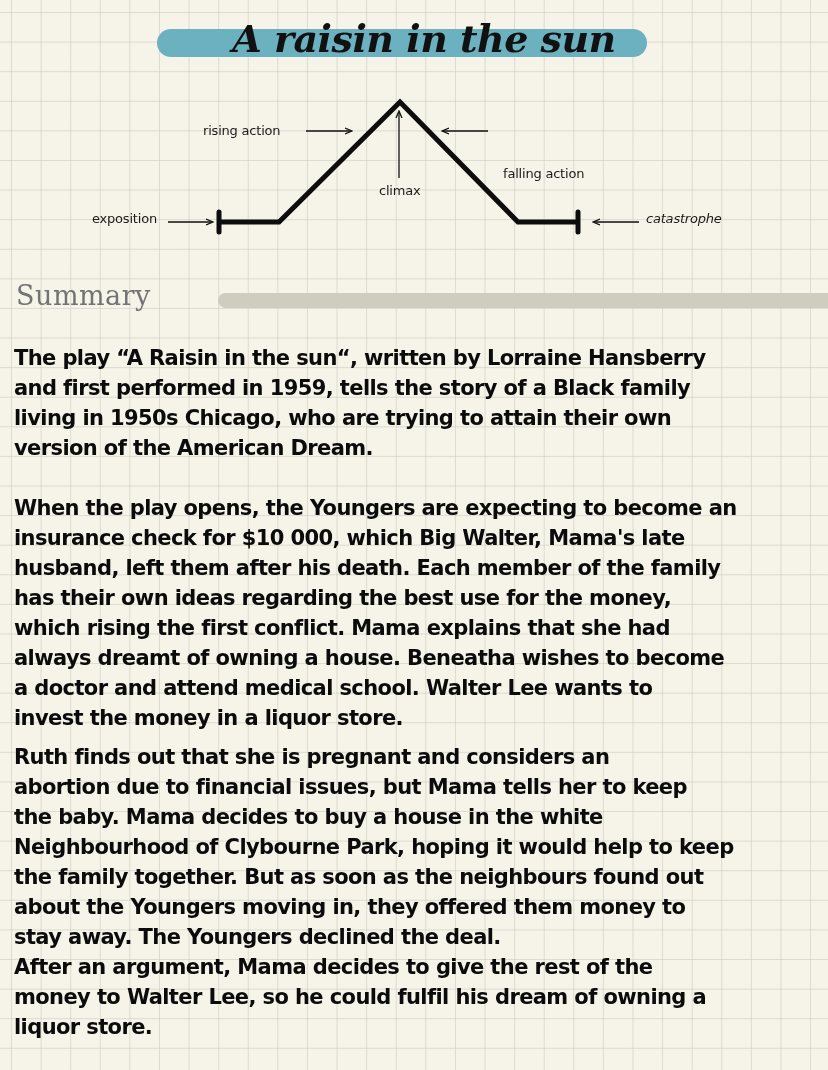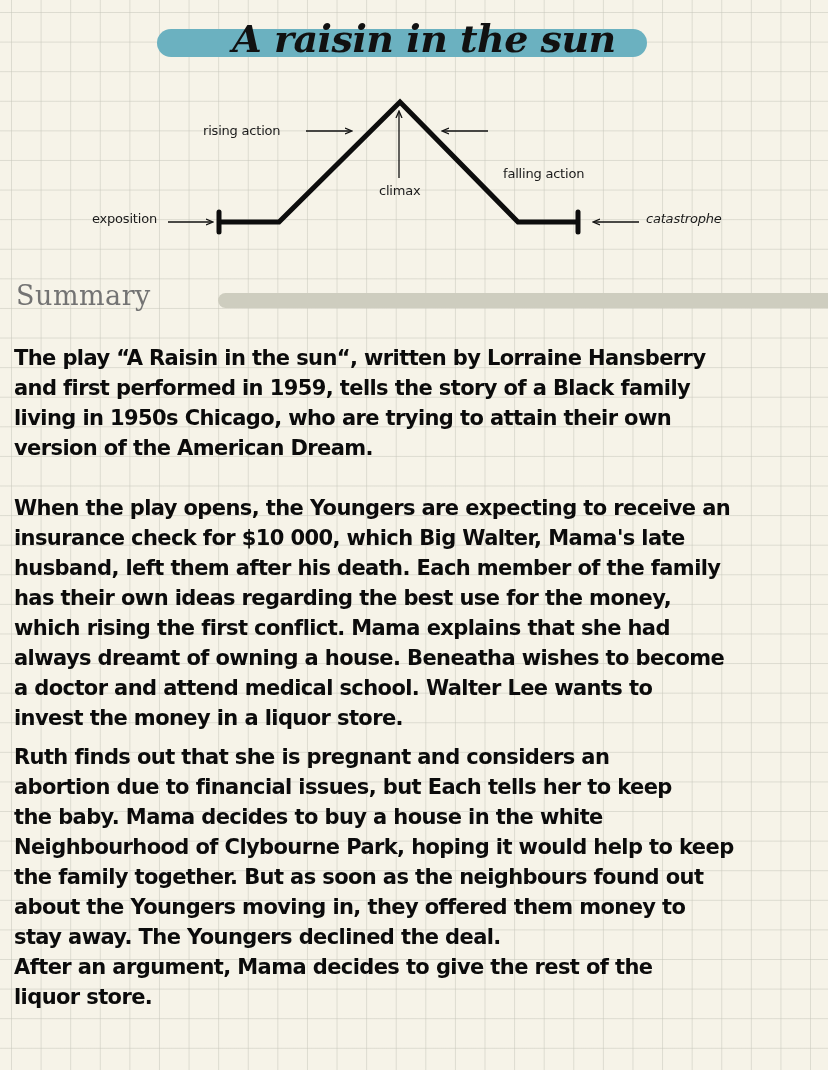--- a/index.html
+++ b/index.html
@@ -115,33 +115,34 @@
 <div class="summary-bar"></div>
 
 <div class="body-text" style="top:343px;">
   <span class="line"> The play “A Raisin in the sun“, written by Lorraine Hansberry</span>
   <span class="line">and first performed in 1959, tells the story of a Black family</span>
   <span class="line">living in 1950s Chicago, who are trying to attain their own</span>
   <span class="line">version of the American Dream.</span>
 </div>
 
 <div class="body-text" style="top:493px;">
-  <span class="line">When the play opens, the Youngers are expecting to receive an</span>
+  <span class="line">When the play opens, the Youngers are expecting to become an</span>
   <span class="line">insurance check for $10 000, which Big Walter, Mama's late</span>
   <span class="line">husband, left them after his death. Each member of the family</span>
   <span class="line">has their own ideas regarding the best use for the money,</span>
   <span class="line">which rising the first conflict. Mama explains that she had</span>
   <span class="line">always dreamt of owning a house. Beneatha wishes to become</span>
   <span class="line">a doctor and attend medical school. Walter Lee wants to</span>
   <span class="line">invest the money in a liquor store.</span>
 </div>
 
 <div class="body-text" style="top:742px;">
   <span class="line">Ruth finds out that she is pregnant and considers an</span>
-  <span class="line">abortion due to financial issues, but Each tells her to keep</span>
+  <span class="line">abortion due to financial issues, but Mama tells her to keep</span>
   <span class="line">the baby. Mama decides to buy a house in the white</span>
   <span class="line">Neighbourhood of Clybourne Park, hoping it would help to keep</span>
   <span class="line">the family together. But as soon as the neighbours found out</span>
   <span class="line">about the Youngers moving in, they offered them money to</span>
   <span class="line">stay away. The Youngers declined the deal.</span>
   <span class="line">After an argument, Mama decides to give the rest of the</span>
+  <span class="line">money to Walter Lee, so he could fulfil his dream of owning a</span>
   <span class="line">liquor store.</span>
 </div>
 
 </body></html>

